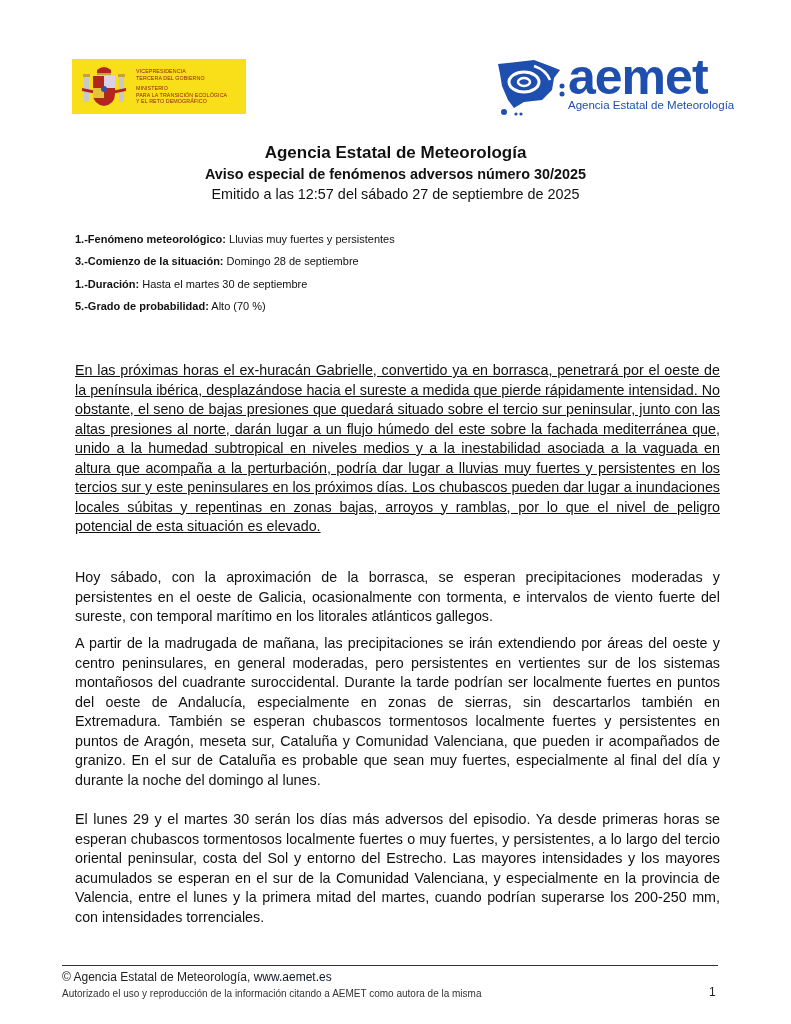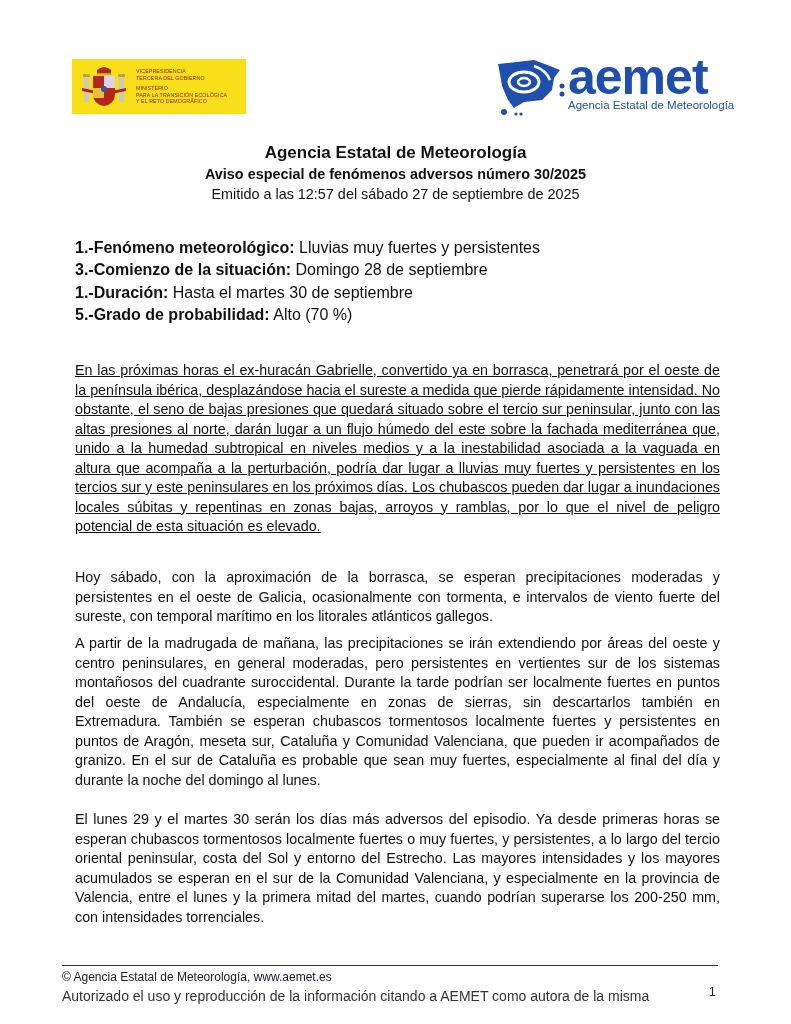--- a/index.html
+++ b/index.html
@@ -11,29 +11,29 @@
   .gov-text { margin-left: 8px; font-size: 5.3px; line-height: 6.6px; color: #8a1a12; letter-spacing: 0.1px; }
   .gov-text .gap { height: 4px; }
   .aemet-logo { position: absolute; left: 494px; top: 54px; width: 230px; height: 66px; }
   .aemet-word { position: absolute; left: 74px; top: -6px; font-size: 50px; font-weight: bold;
                 color: #1f4fae; letter-spacing: -1px; font-family: "Liberation Sans", sans-serif; }
   .aemet-sub { position: absolute; left: 74px; top: 45px; font-size: 11.5px; color: #1f4fae; white-space: nowrap; }
   .header { position: absolute; left: 0; width: 791px; text-align: center; }
   .h-title { top: 143px; font-size: 17px; font-weight: bold; }
   .h-sub { top: 166px; font-size: 14.4px; font-weight: bold; text-align: center; }
   .h-date { top: 186px; font-size: 14.4px; }
-  .items { position: absolute; left: 75px; top: 237px; width: 645px; font-size: 16px; line-height: 22.4px; }
+  .items { position: absolute; left: 75px; top: 228px; width: 645px; font-size: 11px; line-height: 22.4px; }
   .items b { font-weight: bold; }
   .body { position: absolute; left: 75px; width: 645px; font-size: 14.3px; line-height: 19.5px;
           text-align: justify; font-family: "Liberation Sans", sans-serif; }
   .p1 { top: 361px; text-decoration: underline; } .p2 { top: 568px; } .p3 { top: 634px; } .p4 { top: 810px; }
   .footer-line { position: absolute; left: 62px; top: 965px; width: 656px; height: 1px; background: #333; }
   .footer-copy { position: absolute; left: 62px; top: 970px; font-size: 12px; color: #222; }
   .footer-copy a { color: #0f172a; text-decoration: none; }
-  .footer-note { position: absolute; left: 62px; top: 988px; font-size: 14px; color: #333; }
+  .footer-note { position: absolute; left: 62px; top: 988px; font-size: 10px; color: #333; }
   .page-num { position: absolute; left: 709px; top: 985px; font-size: 12px; color: #222; }
 </style>
 </head>
 <body>
 
 <div class="gov-logo">
   <div class="gov-crest">
     <svg width="48" height="45" viewBox="0 0 48 45">
       <rect x="4" y="12" width="5" height="26" fill="#c9c9c9"></rect>
       <rect x="39" y="12" width="5" height="26" fill="#c9c9c9"></rect>

